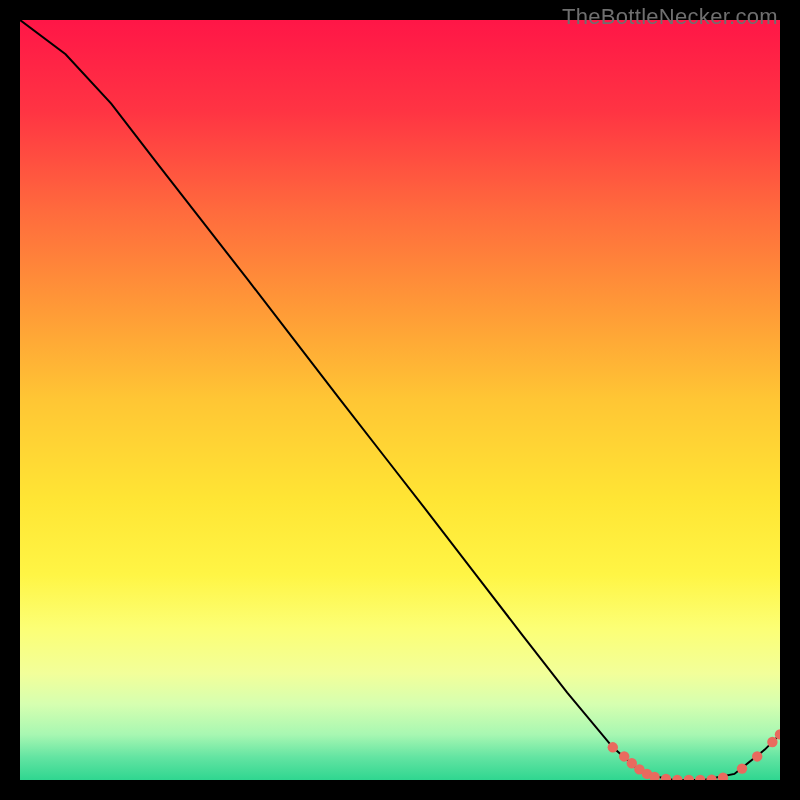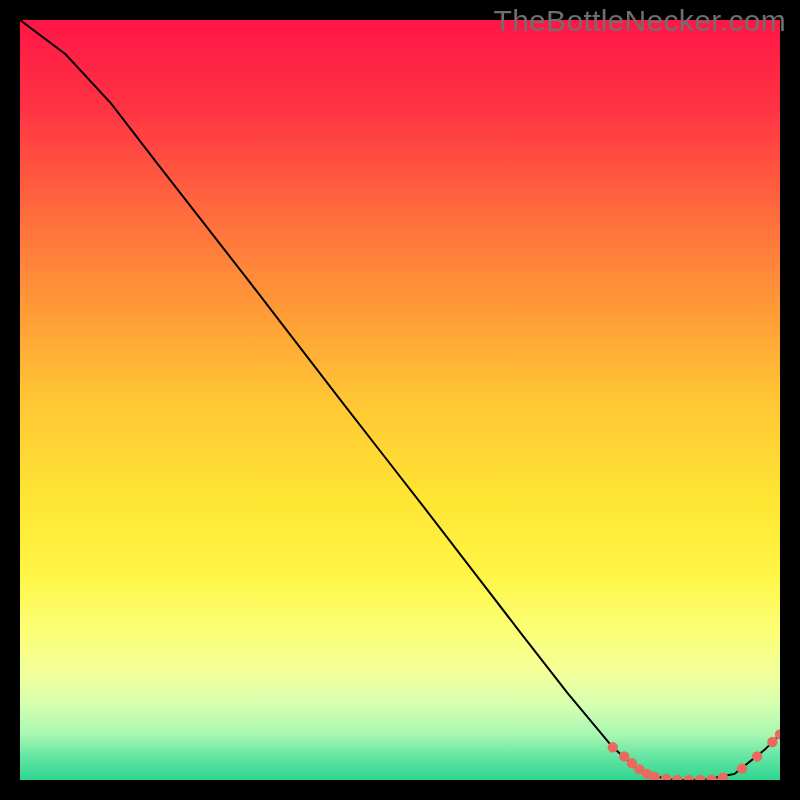--- a/index.html
+++ b/index.html
@@ -13,24 +13,24 @@
   .chart-frame {
     position: absolute;
     left: 20px;
     top: 20px;
     width: 760px;
     height: 760px;
     background: #000;
   }
   .watermark {
     position: absolute;
-    right: 14px;
+    right: 22px;
     top: 4px;
     font-family: Arial, Helvetica, sans-serif;
-    font-size: 30px;
+    font-size: 22px;
     letter-spacing: 0.3px;
     color: #6f6f6f;
     user-select: none;
   }
 </style>
 </head>
 <body>
 
 <div class="chart-frame">
   <svg id="chart-svg" width="760" height="760" viewBox="0 0 760 760">

